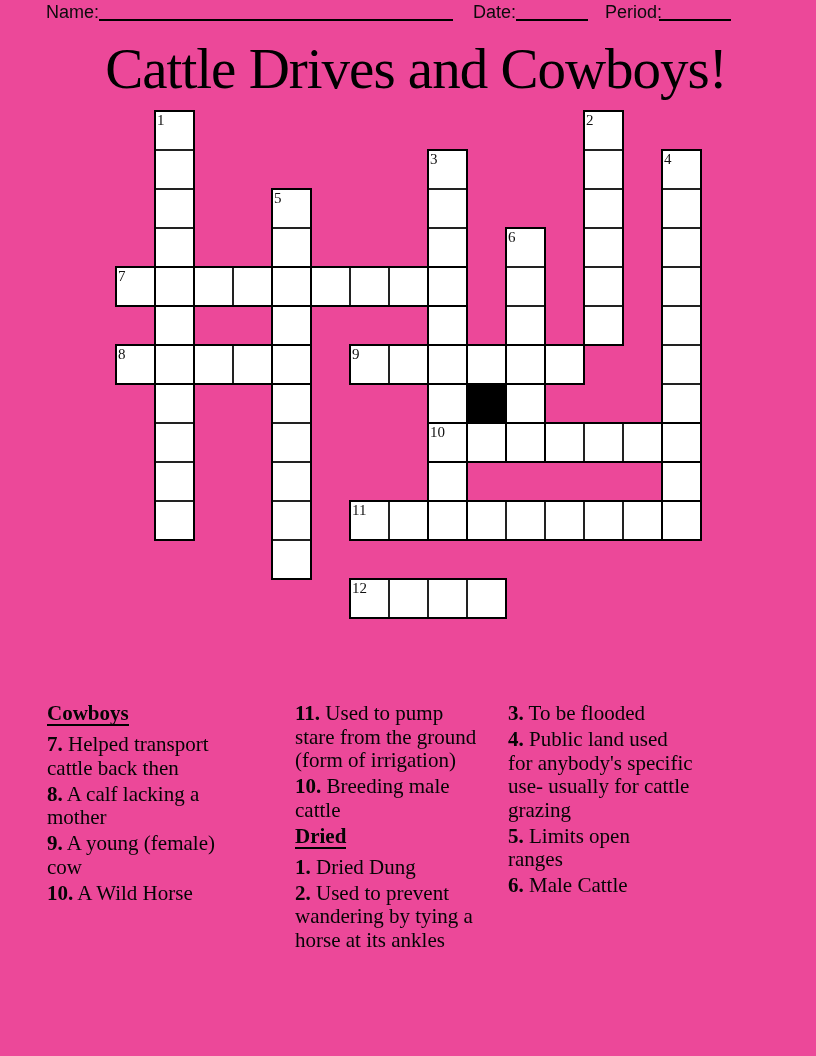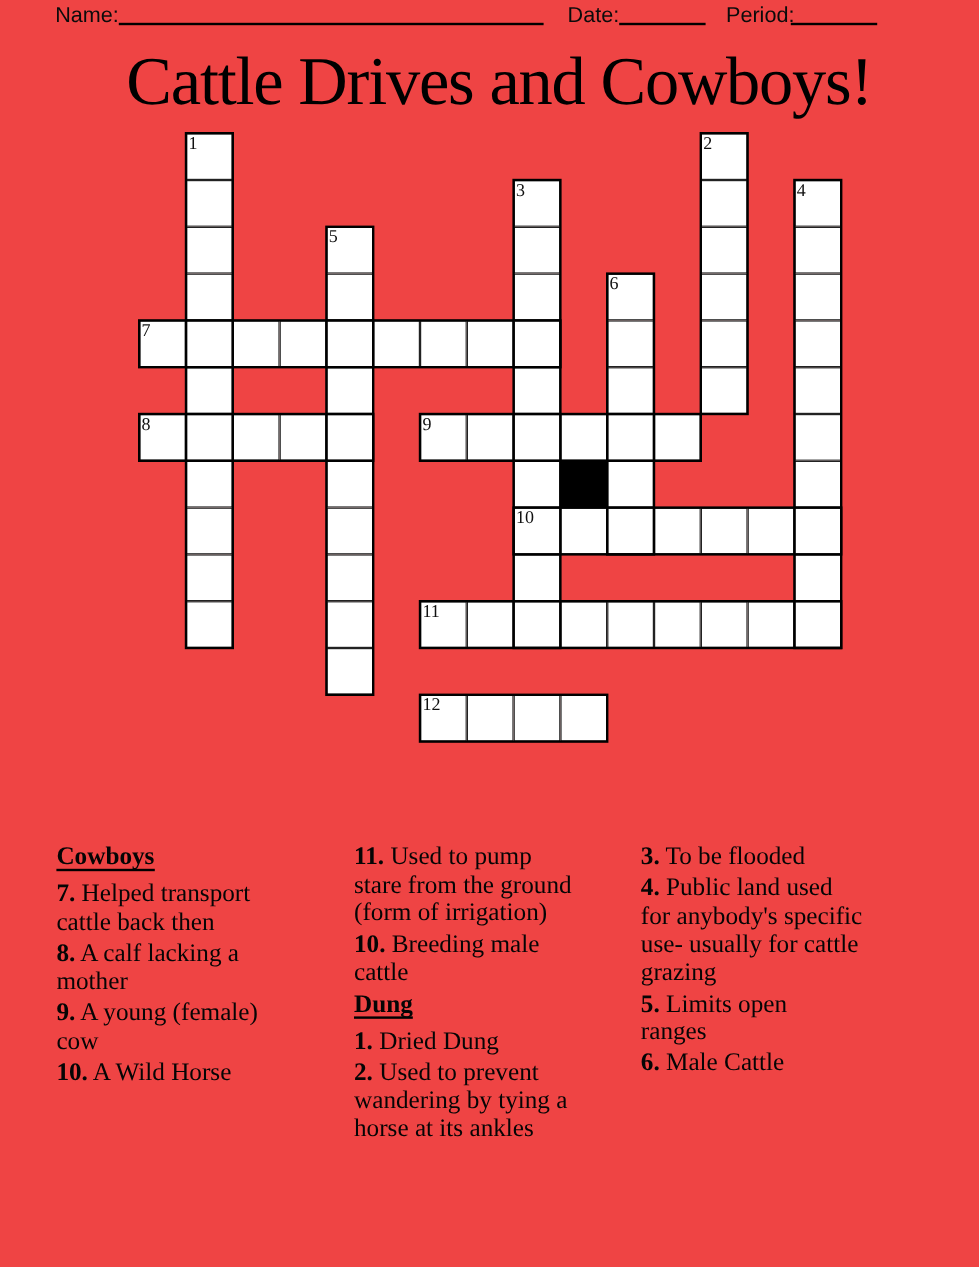--- a/index.html
+++ b/index.html
@@ -1,16 +1,16 @@
 <!DOCTYPE html>
 <html><head>
 <meta charset="utf-8">
 <style>
   html,body{margin:0;padding:0;background:#fff;}
-  .page{position:relative;width:816px;height:1056px;background:#ef4444;color:#000;
+  .page{position:relative;width:816px;height:1056px;background:#ec4899;color:#000;
         font-family:"Liberation Serif",serif;overflow:hidden;}
 
   
   .header{position:absolute;top:0;left:0;width:100%;height:26px;
           font-family:"Liberation Sans",sans-serif;font-size:18px;color:#0b0b0b;}
   .hlabel{position:absolute;top:2px;white-space:nowrap;}
   .hline{position:absolute;top:0;height:19px;border-bottom:2px solid #000;}
   .lbl-name{left:46px;}
   .line-name{left:99px;width:354px;}
   .lbl-date{left:473px;text-align:center;}
@@ -31,21 +31,21 @@
   .word-outline{position:absolute;box-sizing:border-box;border:2px solid #000;
                 pointer-events:none;background:transparent;}
   .cellnum{position:absolute;font-size:15px;line-height:16px;color:#111;
            font-family:"Liberation Serif",serif;pointer-events:none;}
 
   
   .clues{position:absolute;left:0;top:0;width:100%;height:0;}
   .clue-col{position:absolute;top:702px;font-size:21px;line-height:23.5px;color:#050505;}
   .clue-col.c1{left:47px;width:205px;}
   .clue-col.c2{left:295px;width:207px;}
-  .clue-col.c3{left:534px;width:220px;}
+  .clue-col.c3{left:508px;width:220px;}
   .clue{margin:0 0 2.5px 0;white-space:nowrap;}
   .clue b{font-weight:bold;}
   .clue-heading{margin:0 0 7px 0;font-weight:bold;}
   .clue-heading span{border-bottom:2.5px solid #000;padding-bottom:0px;display:inline-block;
                      line-height:22px;}
 </style>
 </head>
 <body>
 
 <div class="page">
@@ -174,21 +174,21 @@
       <div class="clue-col c1">
         <div class="clue-heading"><span>Cowboys</span></div>
         <div class="clue"><b>7.</b> Helped transport<br>cattle back then</div>
         <div class="clue"><b>8.</b> A calf lacking a<br>mother</div>
         <div class="clue"><b>9.</b> A young (female)<br>cow</div>
         <div class="clue"><b>10.</b> A Wild Horse</div>
       </div>
       <div class="clue-col c2">
         <div class="clue"><b>11.</b> Used to pump<br>stare from the ground<br>(form of irrigation)</div>
         <div class="clue"><b>10.</b> Breeding male<br>cattle</div>
-        <div class="clue-heading"><span>Dung</span></div>
+        <div class="clue-heading"><span>Dried</span></div>
         <div class="clue"><b>1.</b> Dried Dung</div>
         <div class="clue"><b>2.</b> Used to prevent<br>wandering by tying a<br>horse at its ankles</div>
       </div>
       <div class="clue-col c3">
         <div class="clue"><b>3.</b> To be flooded</div>
         <div class="clue"><b>4.</b> Public land used<br>for anybody's specific<br>use- usually for cattle<br>grazing</div>
         <div class="clue"><b>5.</b> Limits open<br>ranges</div>
         <div class="clue"><b>6.</b> Male Cattle</div>
       </div>
     </div>

